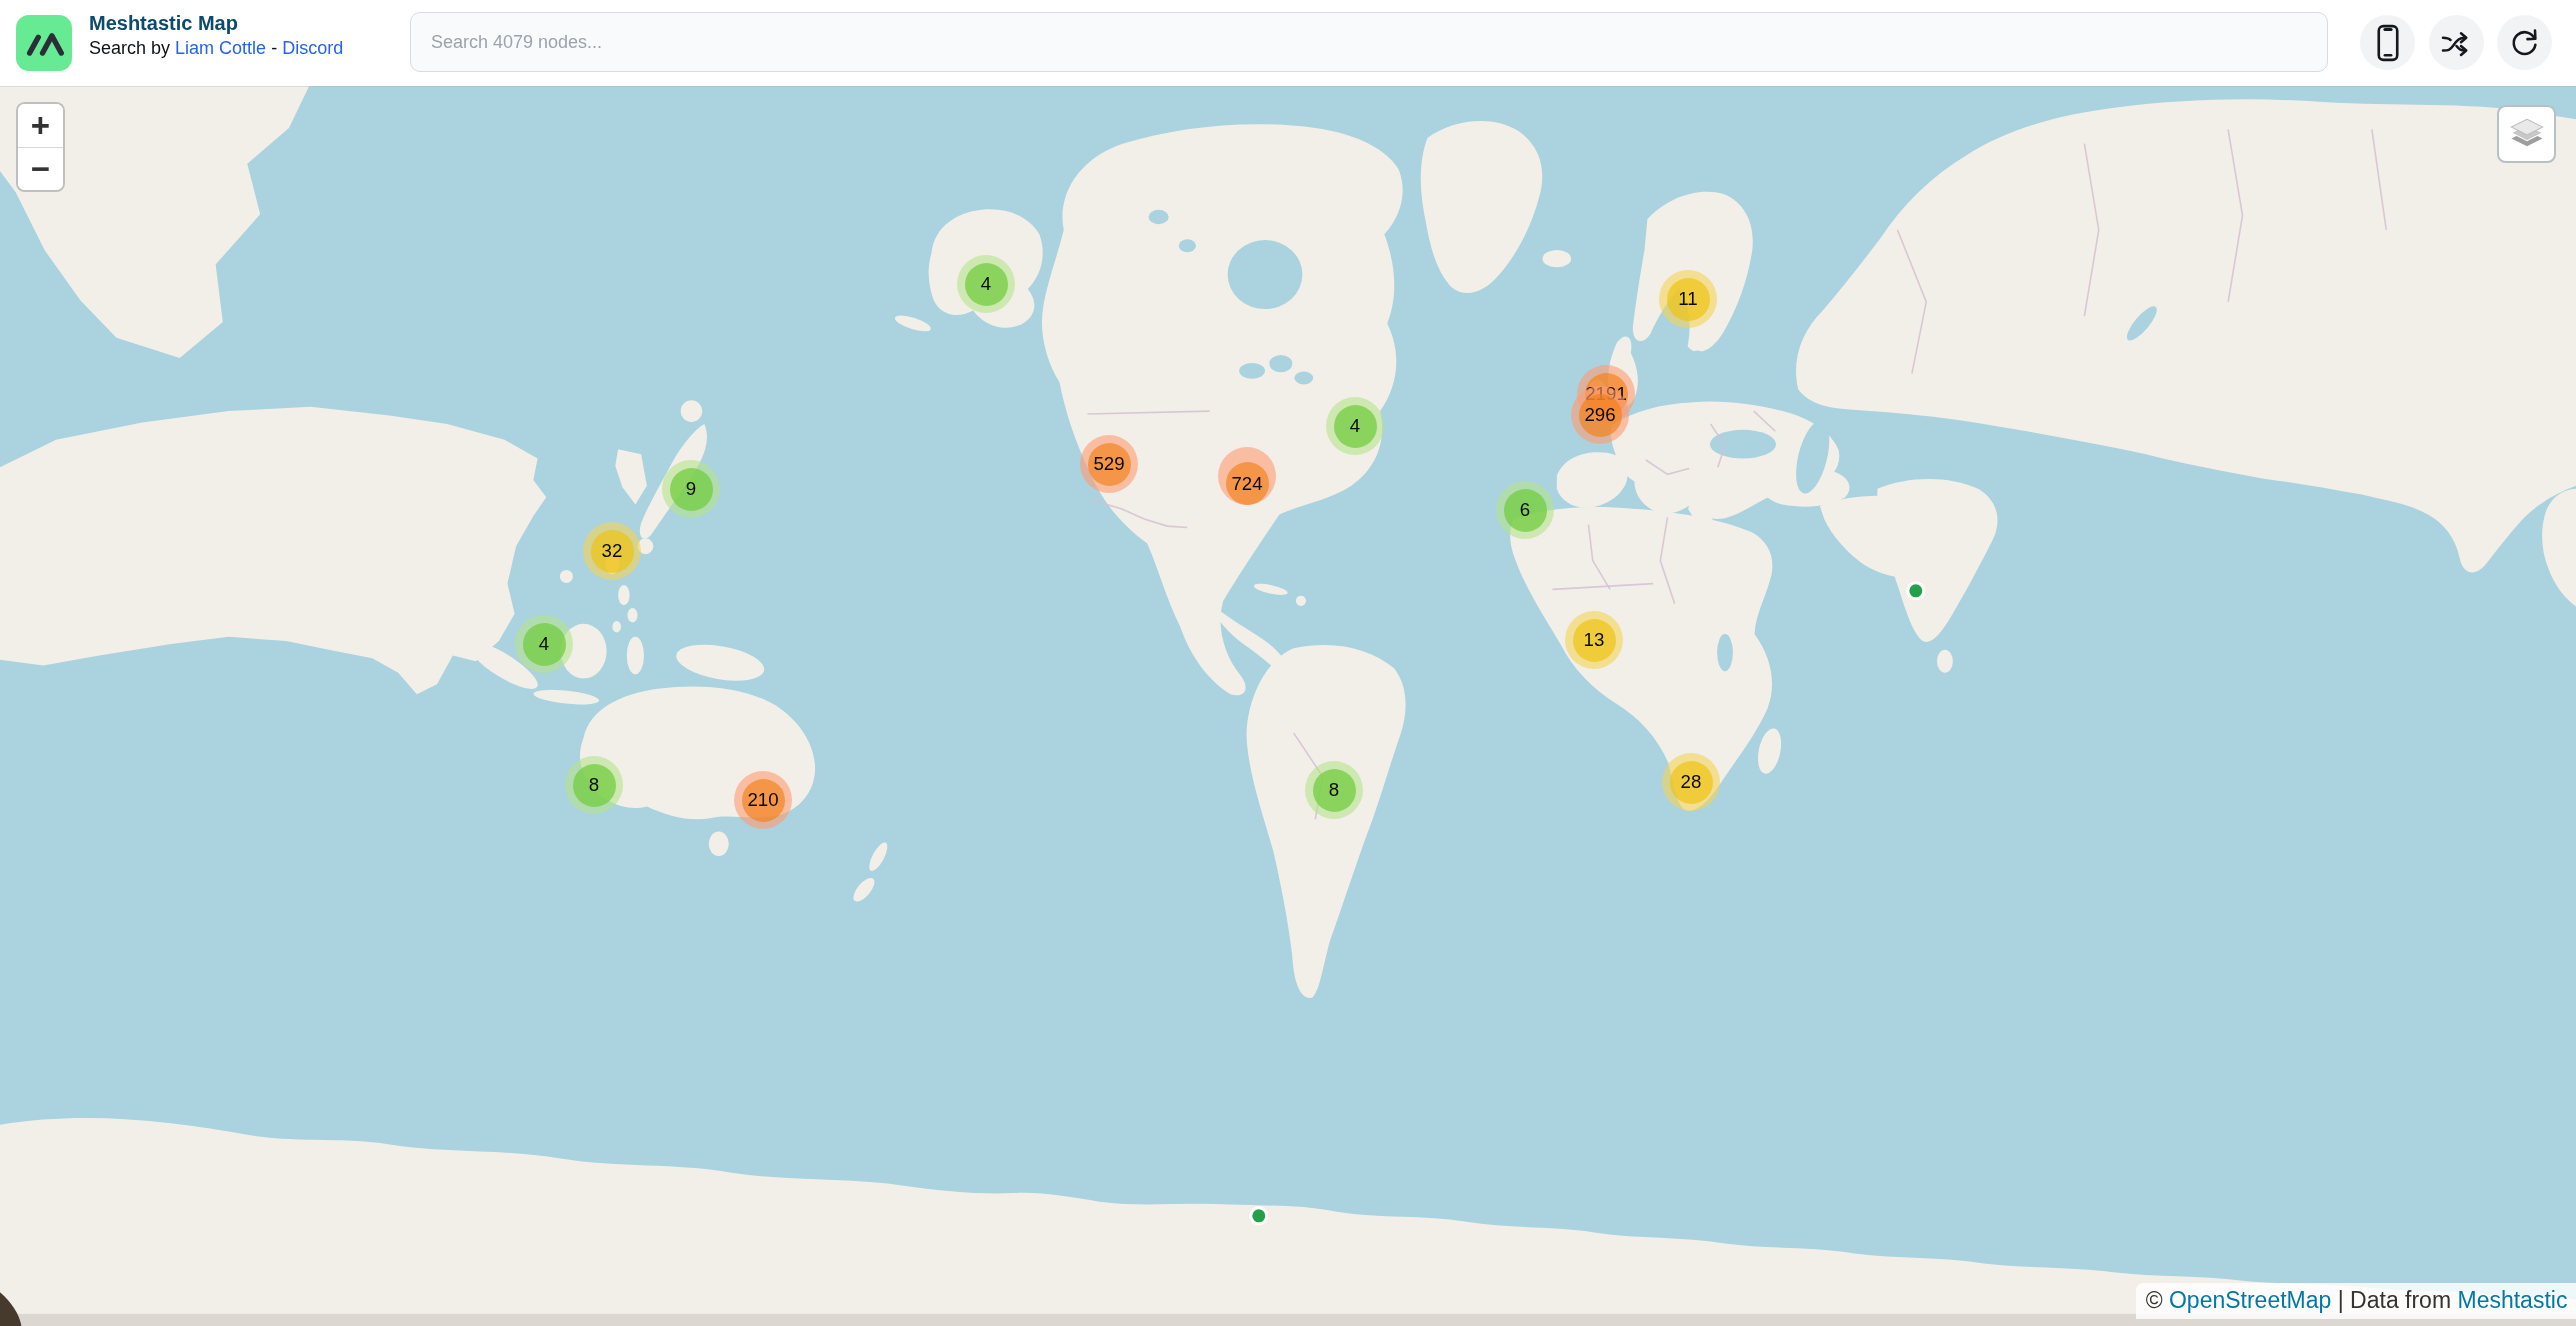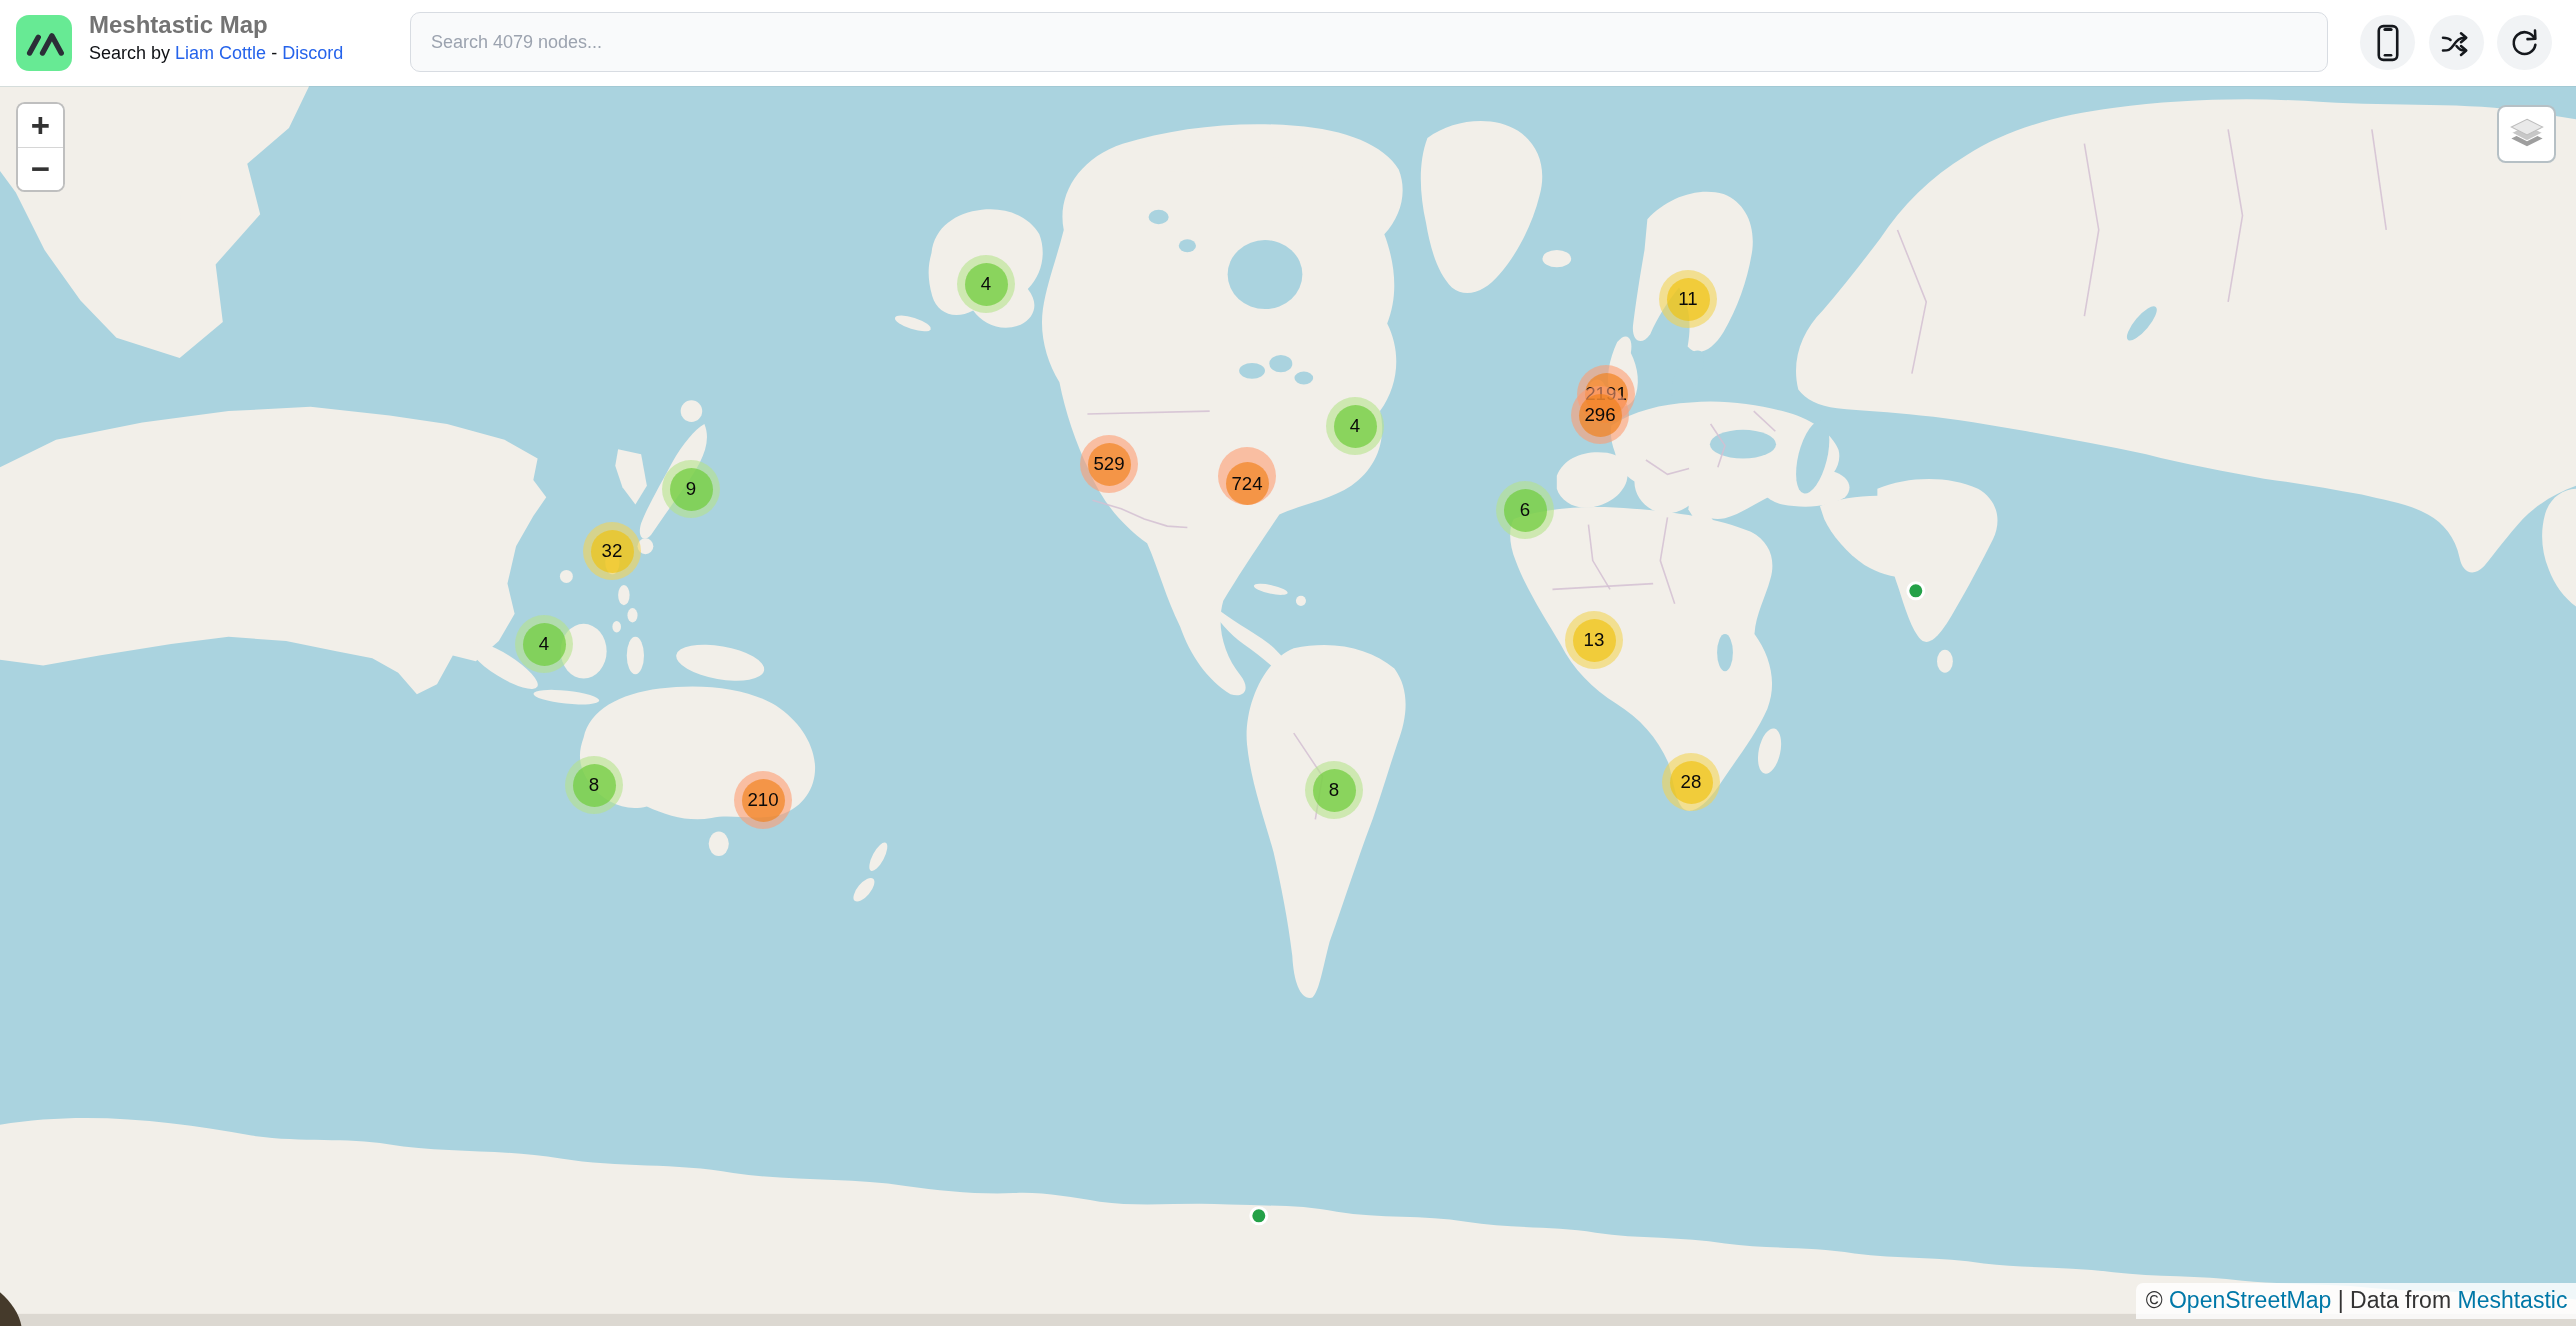--- a/index.html
+++ b/index.html
@@ -13,21 +13,21 @@
   html,body{margin:0;padding:0}
   body{width:2576px;height:1327px;overflow:hidden;position:relative;
        font-family:"Liberation Sans",sans-serif;background:var(--ocean)}
 
   
   .header{position:absolute;top:0;left:0;width:2576px;height:86px;background:#ffffff;
           z-index:50;box-shadow:0 0.7px 0 rgba(0,0,0,.07)}
   .logo{position:absolute;left:16px;top:15px;width:56px;height:56px;border-radius:13px;
         background:var(--logo-green);display:flex;align-items:center;justify-content:center}
   .titles{position:absolute;left:89px;top:10.8px}
-  .app-title{font-size:24px;font-weight:bold;color:#737373;line-height:1.2}
+  .app-title{font-size:20px;font-weight:bold;color:#0c4a6e;line-height:1.2}
   .byline{font-size:18px;color:#0f1115;margin-top:3.6px}
   .byline a{color:var(--link-blue);text-decoration:none;cursor:pointer}
   .search{position:absolute;left:410px;top:12.2px;width:1918px;height:60px;
           border:1.4px solid #d8dce2;border-radius:10px;background:#f9fafb;
           font-size:18px;padding:0 20px;color:#111;outline:none;
           font-family:"Liberation Sans",sans-serif}
   .search::placeholder{color:#9ca3af}
   .hbtn{position:absolute;top:15px;width:55px;height:55px;border-radius:50%;
         background:#f1f3f5;border:none;display:flex;align-items:center;
         justify-content:center;cursor:pointer;padding:0}

